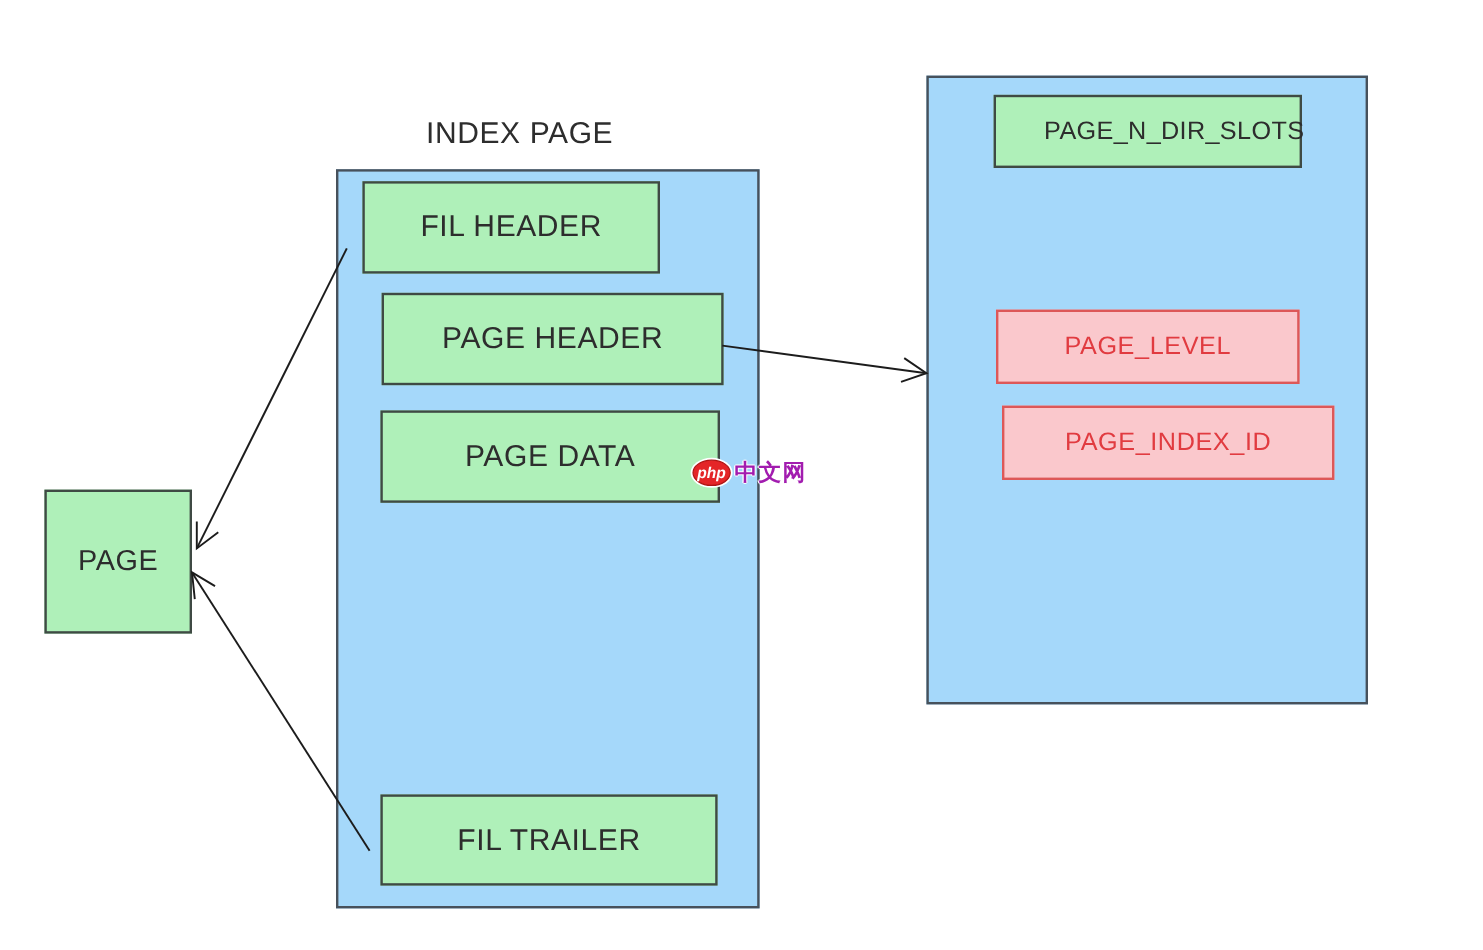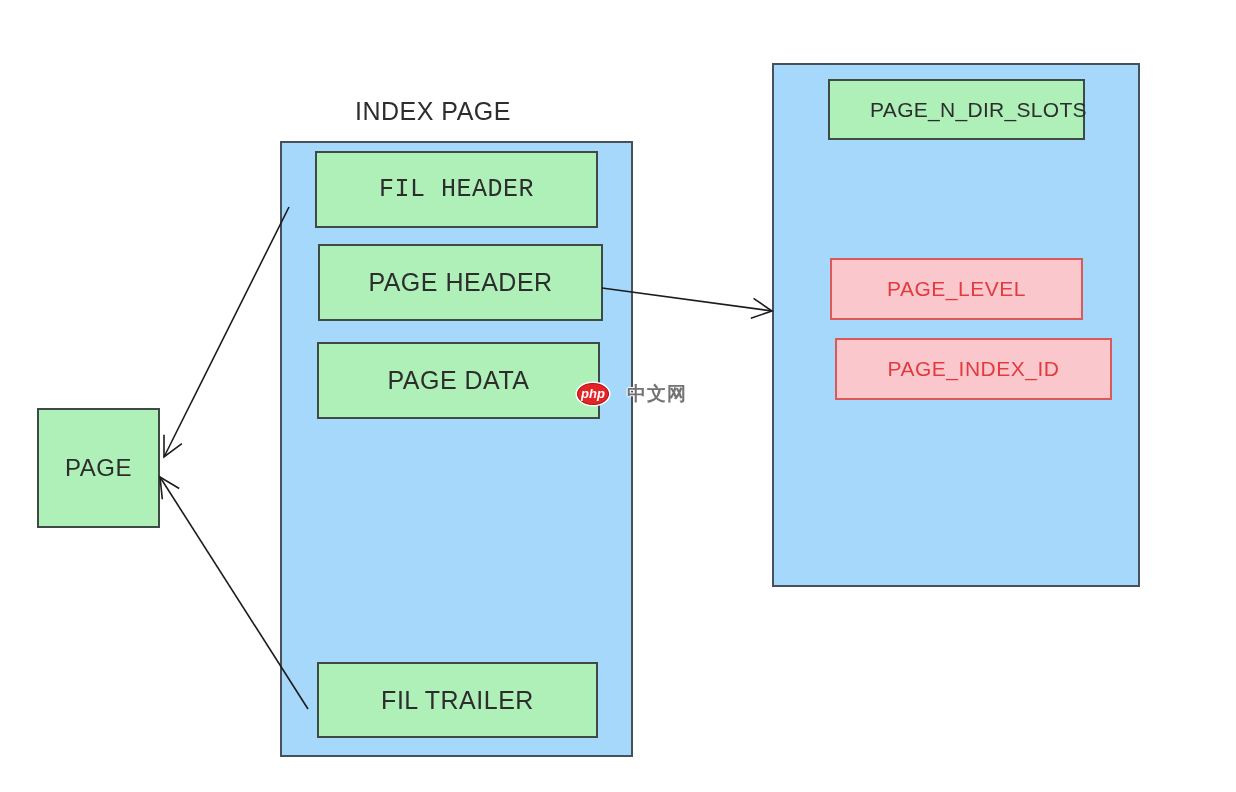--- a/index.html
+++ b/index.html
@@ -62,40 +62,40 @@
     border:1px solid #b01414;
     border-radius:50%;
     box-shadow:0 0 0 1.5px #ffffff;
     color:#ffffff;
     font-weight:bold;font-style:italic;
     font-size:13px;line-height:20px;
     text-align:center;
     box-sizing:border-box;
   }
   .watermark-cn{
-    margin-left:18px;
+    margin-left:3px;
     font-size:19px;font-weight:bold;
-    color:#737373;
+    color:#a21caf;
     text-shadow:-1px 0 #fff,1px 0 #fff,0 -1px #fff,0 1px #fff;
     letter-spacing:1px;
     font-family:Liberation Mono, monospace;
   }
 </style>
 </head>
 <body>
 
 <div id="canvas">
 
   <div class="diagram-title">INDEX PAGE</div>
 
   <div class="box green-box" style="left:37px;top:408px;width:123px;height:120px;font-size:24px;">PAGE</div>
 
   <div class="box container-box" style="left:280px;top:141px;width:353px;height:616px;"></div>
 
-  <div class="box green-box" style="left:315px;top:151px;width:283px;height:77px;font-family:Liberation Mono, monospace;">FIL HEADER</div>
+  <div class="box green-box" style="left:302px;top:151px;width:248px;height:77px;">FIL HEADER</div>
 
   <div class="box green-box" style="left:318px;top:244px;width:285px;height:77px;">PAGE HEADER</div>
 
   <div class="box green-box" style="left:317px;top:342px;width:283px;height:77px;">PAGE DATA</div>
 
   <div class="box green-box" style="left:317px;top:662px;width:281px;height:76px;">FIL TRAILER</div>
 
   <div class="box container-box" style="left:772px;top:63px;width:368px;height:524px;"></div>
 
   <div class="box green-box small-label" style="left:828px;top:79px;width:257px;height:61px;padding-left:44px;">PAGE_N_DIR_SLOTS</div>

